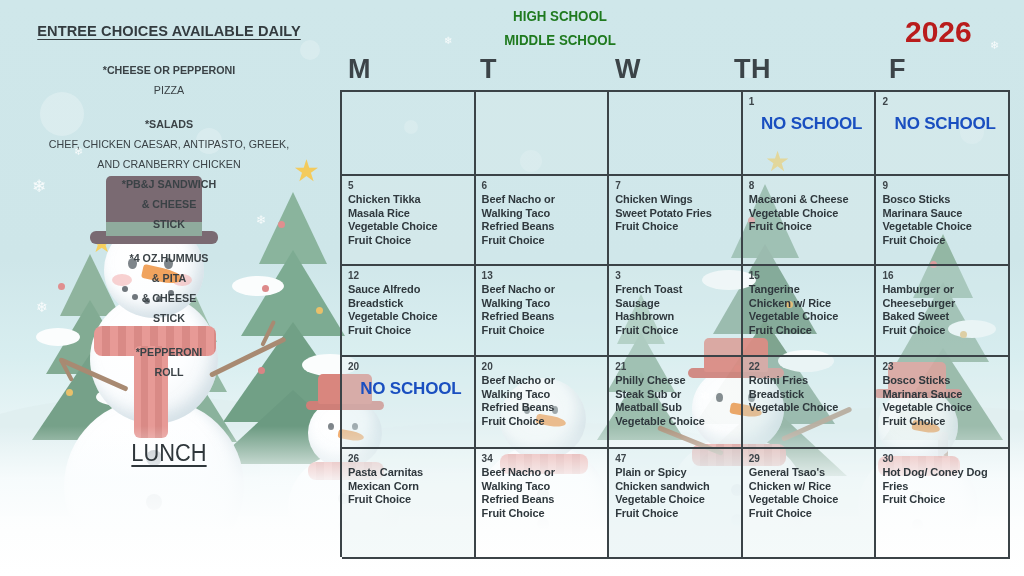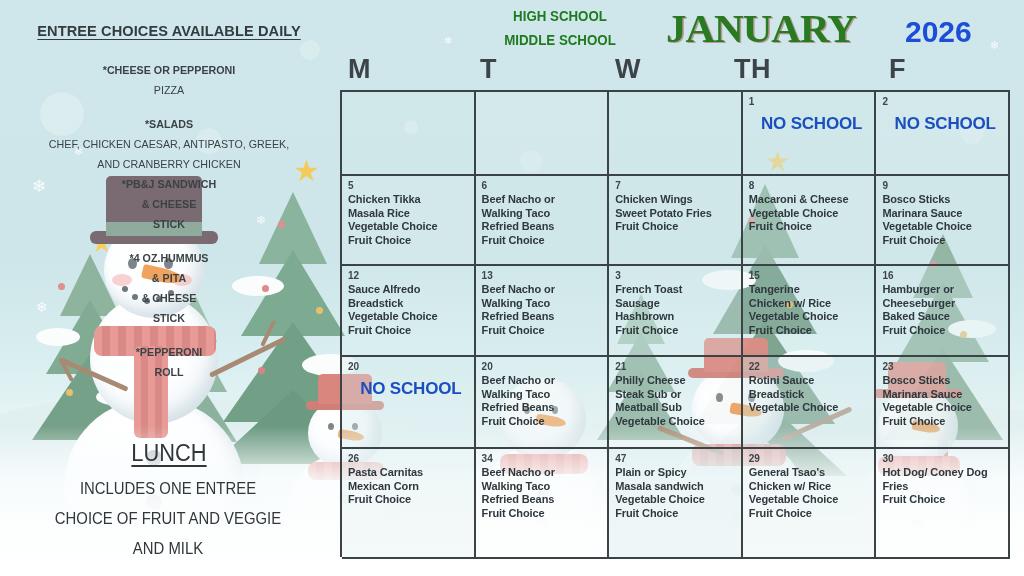--- a/index.html
+++ b/index.html
@@ -72,21 +72,21 @@
   .lunch-lines{position:absolute;left:0px;top:474px;width:336px;text-align:center;color:#2f373b;}
   .lunch-lines .ll{font-size:16px;line-height:30px;transform:scaleX(.93);}
 
   
   .school-lines{position:absolute;left:470px;top:4px;width:180px;text-align:center;
     color:#1f7a1f;font-weight:bold;font-size:14px;line-height:24px;transform:scaleX(.95);}
   .month{position:absolute;left:666px;top:4px;font-family:"Liberation Serif",serif;
     font-weight:bold;font-size:41px;color:#2a7a22;letter-spacing:-1px;
     text-shadow:1.5px 1px 0 rgba(150,60,50,.45);}
   .year{position:absolute;left:905px;top:15px;font-family:"Liberation Sans",sans-serif;
-    font-weight:bold;font-size:30px;color:#1d4ed8;letter-spacing:0px;}
+    font-weight:bold;font-size:30px;color:#b91c1c;letter-spacing:0px;}
 
   
   .dow{position:absolute;top:54px;font-size:27px;font-weight:bold;color:#3c4448;
     letter-spacing:.5px;}
   .grid{position:absolute;left:340px;top:90px;width:670px;height:467px;
     display:grid;grid-template-columns:repeat(5,1fr);grid-template-rows:84px 90px 91px 92px 110px;
     border-left:2.5px solid #3b4347;border-top:2.5px solid #3b4347;
     box-sizing:border-box;}
   .cell{position:relative;border-right:2.5px solid #3b4347;border-bottom:2.5px solid #3b4347;
     box-sizing:border-box;padding:4px 0 0 6px;overflow:hidden;
@@ -287,32 +287,26 @@
         <div class="sp"></div>
         <div class="ln bold">*4 OZ.HUMMUS</div>
         <div class="ln bold">&amp; PITA</div>
         <div class="ln bold">&amp; CHEESE</div>
         <div class="ln bold">STICK</div>
         <div class="sp"></div>
         <div class="ln bold">*PEPPERONI</div>
         <div class="ln bold">ROLL</div>
       </div>
     <div class="lunch-title">LUNCH</div>
-    <div class="lunch-lines" id="lunchList">
-        <div class="ll">INCLUDES ONE ENTREE</div>
-        <div class="ll">CHOICE OF FRUIT AND VEGGIE</div>
-        <div class="ll">AND MILK</div>
-      </div>
   </div>
 
   <div class="school-lines">
     <div>HIGH SCHOOL</div>
     <div>MIDDLE SCHOOL</div>
   </div>
-  <div class="month">JANUARY</div>
   <div class="year">2026</div>
 
   <div class="dow" style="left:348px;">M</div>
   <div class="dow" style="left:480px;">T</div>
   <div class="dow" style="left:615px;">W</div>
   <div class="dow" style="left:734px;">TH</div>
   <div class="dow" style="left:889px;">F</div>
 
   <div class="grid" id="calGrid">
       <div class="cell"></div>
@@ -403,21 +397,21 @@
           <div>Chicken w/ Rice</div>
           <div>Vegetable Choice</div>
           <div>Fruit Choice</div>
         </div>
       </div>
       <div class="cell">
         <div class="daynum">16</div>
         <div class="items">
           <div>Hamburger or</div>
           <div>Cheeseburger</div>
-          <div>Baked Sauce</div>
+          <div>Baked Sweet</div>
           <div>Fruit Choice</div>
         </div>
       </div>
       <div class="cell">
         <div class="daynum">20</div>
         <div class="noschool" style="color: rgb(26, 79, 192);">NO SCHOOL</div>
       </div>
       <div class="cell tint-light">
         <div class="daynum">20</div>
         <div class="items">
@@ -432,21 +426,21 @@
         <div class="items">
           <div>Philly Cheese</div>
           <div>Steak Sub or</div>
           <div>Meatball Sub</div>
           <div>Vegetable Choice</div>
         </div>
       </div>
       <div class="cell">
         <div class="daynum">22</div>
         <div class="items">
-          <div>Rotini Sauce</div>
+          <div>Rotini Fries</div>
           <div>Breadstick</div>
           <div>Vegetable Choice</div>
         </div>
       </div>
       <div class="cell tint-light">
         <div class="daynum">23</div>
         <div class="items">
           <div>Bosco Sticks</div>
           <div>Marinara Sauce</div>
           <div>Vegetable Choice</div>
@@ -467,21 +461,21 @@
           <div>Beef Nacho or</div>
           <div>Walking Taco</div>
           <div>Refried Beans</div>
           <div>Fruit Choice</div>
         </div>
       </div>
       <div class="cell">
         <div class="daynum">47</div>
         <div class="items">
           <div>Plain or Spicy</div>
-          <div>Masala sandwich</div>
+          <div>Chicken sandwich</div>
           <div>Vegetable Choice</div>
           <div>Fruit Choice</div>
         </div>
       </div>
       <div class="cell tint-light">
         <div class="daynum">29</div>
         <div class="items">
           <div>General Tsao's</div>
           <div>Chicken w/ Rice</div>
           <div>Vegetable Choice</div>

